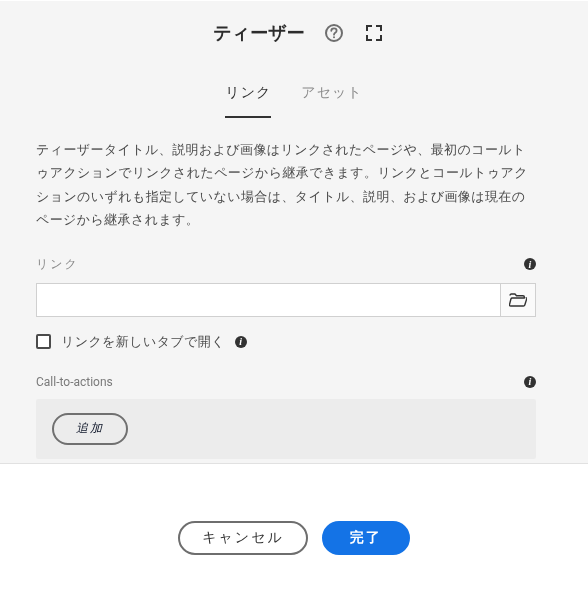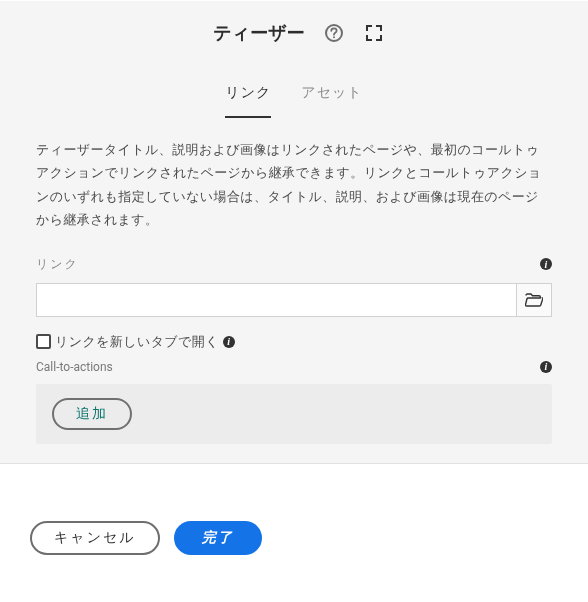--- a/index.html
+++ b/index.html
@@ -45,21 +45,21 @@
     letter-spacing: 1px;
   }
   .tab.active {
     color: #323232; font-weight: 500;
     border-bottom: 2px solid #323232;
     margin-bottom: -1px;
   }
   .tabdivider { height: 1px; background: #e6e6e6; margin: 0 36px; }
 
   
-  .body { padding: 12px 36px 0 36px; flex: 1; overflow: hidden; }
+  .body { padding: 12px 52px 0 36px; flex: 1; overflow: hidden; }
   .desc {
     font-size: 13px; color: #4b4b4b; line-height: 1.8;
     margin: 8px 0 24px 0;
     letter-spacing: 0.4px;
   }
 
   .field-head {
     display: flex; align-items: center;
     margin-bottom: 10px;
   }
@@ -80,61 +80,61 @@
     flex: 1; height: 100%; border: 1px solid #d0d0d0; border-right: none;
     background: #fff; padding: 0 10px; font-size: 14px; outline: none;
   }
   .picker-btn {
     width: 36px; height: 100%; border: 1px solid #d0d0d0;
     background: #fafafa; display: inline-flex; align-items: center; justify-content: center;
     cursor: pointer; color: #323232;
   }
 
   .checkbox-row {
-    display: flex; align-items: center; gap: 4px;
-    margin-top: 16px; margin-bottom: 9px;
+    display: flex; align-items: center; gap: 10px;
+    margin-top: 16px; margin-bottom: 24px;
     font-size: 13px; color: #4b4b4b; letter-spacing: 0.4px;
   }
   .checkbox {
     width: 15px; height: 15px; border: 2px solid #4b4b4b; border-radius: 2px;
     background: #fff;
   }
 
   .cta-head { display: flex; align-items: center; margin-bottom: 10px; margin-top: 8px; }
   .cta-head .label { font-size: 12px; color: #7a7a7a; flex: 1; }
   .cta-panel {
     background: #ececec; padding: 14px 16px; border-radius: 2px;
   }
   .add-btn {
     display: inline-flex; align-items: center; justify-content: center;
     height: 32px; padding: 0 22px;
     border: 2px solid #707070; border-radius: 16px;
-    background: transparent; color: #0f766e;
-    font-size: 14px; letter-spacing: 2px; cursor: pointer;
+    background: transparent; color: #0f172a;
+    font-size: 12px; letter-spacing: 2px; cursor: pointer; font-style: italic;
   }
 
   
   .footer {
     position: absolute; left: 0; right: 0; top: 498px; height: 86px;
-    display: flex; align-items: center; justify-content: flex-start;
+    display: flex; align-items: center; justify-content: center;
     padding: 0 30px 8px 30px; gap: 14px;
     border-top: 1px solid #fff;
   }
   .btn {
     height: 34px; padding: 0 22px; border-radius: 17px;
     font-size: 14px; letter-spacing: 2px; cursor: pointer;
     display: inline-flex; align-items: center; justify-content: center;
     font-weight: 500;
   }
   .btn.secondary {
     background: #fff; border: 2px solid #6e6e6e; color: #323232;
   }
   .btn.primary {
     background: #1473e6; border: 2px solid #1473e6; color: #fff;
-    padding: 0 26px; font-weight: 700; font-style: italic;
+    padding: 0 26px; font-weight: 700;
   }
 
   svg { display: block; }
 </style>
 </head>
 <body>
 
 <div class="page">
 
   <div class="content">

